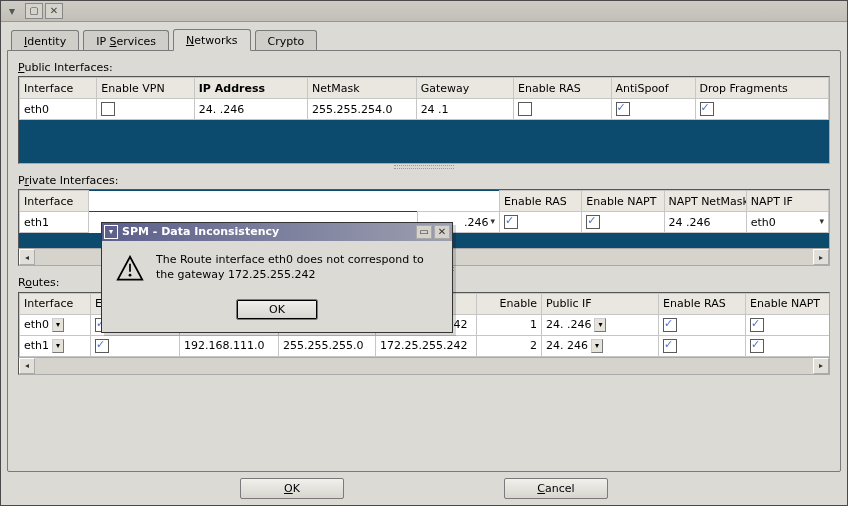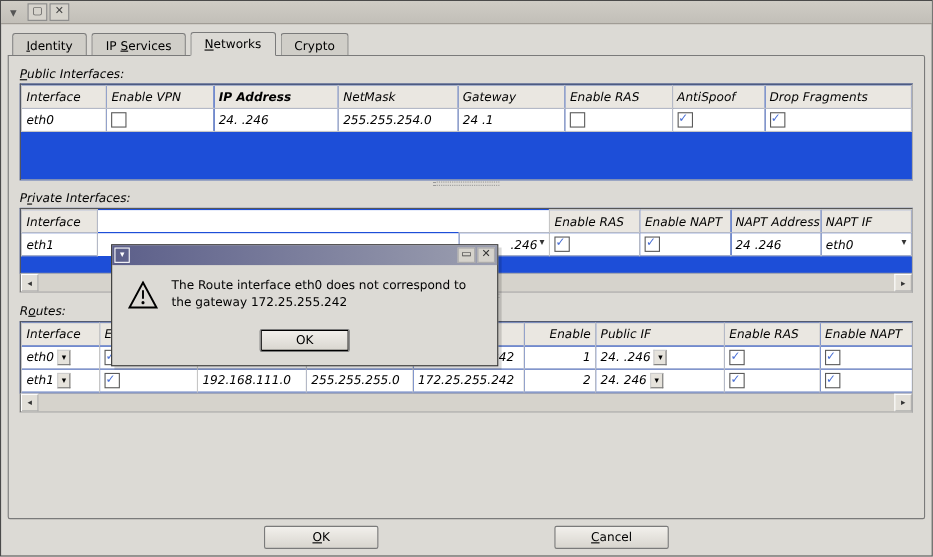--- a/index.html
+++ b/index.html
@@ -66,28 +66,27 @@
   .tab.inactive{background:#d0cec8;}
   .tab u{text-decoration:underline;}
   .panel{
     border:1px solid var(--border-dark);
     border-radius:0 2px 2px 2px;
     padding:6px 10px 10px;
     flex:1;display:flex;flex-direction:column;
     background:var(--bg);
     position:relative;
     overflow:hidden;
-    font-style:italic;
   }
   .section-label{margin:4px 0 2px;}
   .section-label u{text-decoration:underline;}
   
   .tbl-wrap{
     border:1px inset #aaa;
-    background:#1d4ed8;
+    background:#0c4a6e;
     overflow:hidden;
   }
   table.grid{
     border-collapse:collapse;
     width:100%;
     font-size:11px;
     table-layout:fixed;
   }
   table.grid th, table.grid td{
     border:1px solid #c6c6c6;
@@ -238,21 +237,21 @@
 
       <div class="section-label">P<u>r</u>ivate Interfaces:</div>
       <div class="tbl-wrap" style="height:58px;">
         <table class="grid priv">
           <tbody>
               <tr>
             <th>Interface</th>
             <th colspan="5" style="background:#fff;border:none;"></th>
             <th>Enable RAS</th>
             <th>Enable NAPT</th>
-            <th>NAPT Address</th>
+            <th>NAPT NetMask</th>
             <th>NAPT IF</th>
           </tr>
           <tr>
             <td>eth1</td>
             <td colspan="4" style="background:#fff;border:none;"></td>
             <td class="cell-dd" style="text-align:right;">.246</td>
             <td><span class="chk checked"></span></td>
             <td><span class="chk checked"></span></td>
             <td>24          .246</td>
             <td class="cell-dd">eth0</td>
@@ -342,20 +341,21 @@
 
     <div class="btnrow">
       <div class="btn"><u>O</u>K</div>
       <div class="btn"><u>C</u>ancel</div>
     </div>
   </div>
 
   <div class="dialog">
     <div class="dlg-title">
       <span class="dbox">▾</span>
+      <span>SPM - Data Inconsistency</span>
       <span class="spacer"></span>
       <span class="dbtn">▭</span>
       <span class="dbtn">✕</span>
     </div>
     <div class="dlg-body">
       <div class="dlg-icon">
         <svg viewBox="0 0 32 32" width="28" height="28">
           <polygon points="16,2 30,28 2,28" fill="none" stroke="#000" stroke-width="2"></polygon>
           <line x1="16" y1="10" x2="16" y2="19" stroke="#000" stroke-width="2"></line>
           <circle cx="16" cy="23" r="1.6" fill="#000"></circle>

